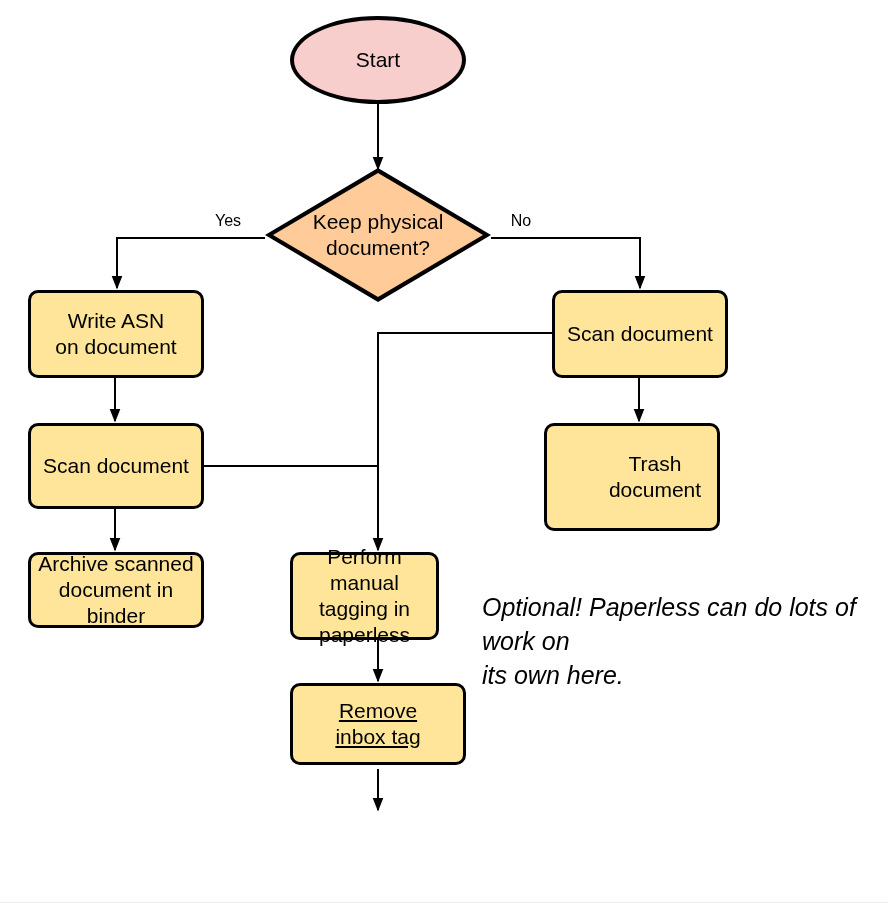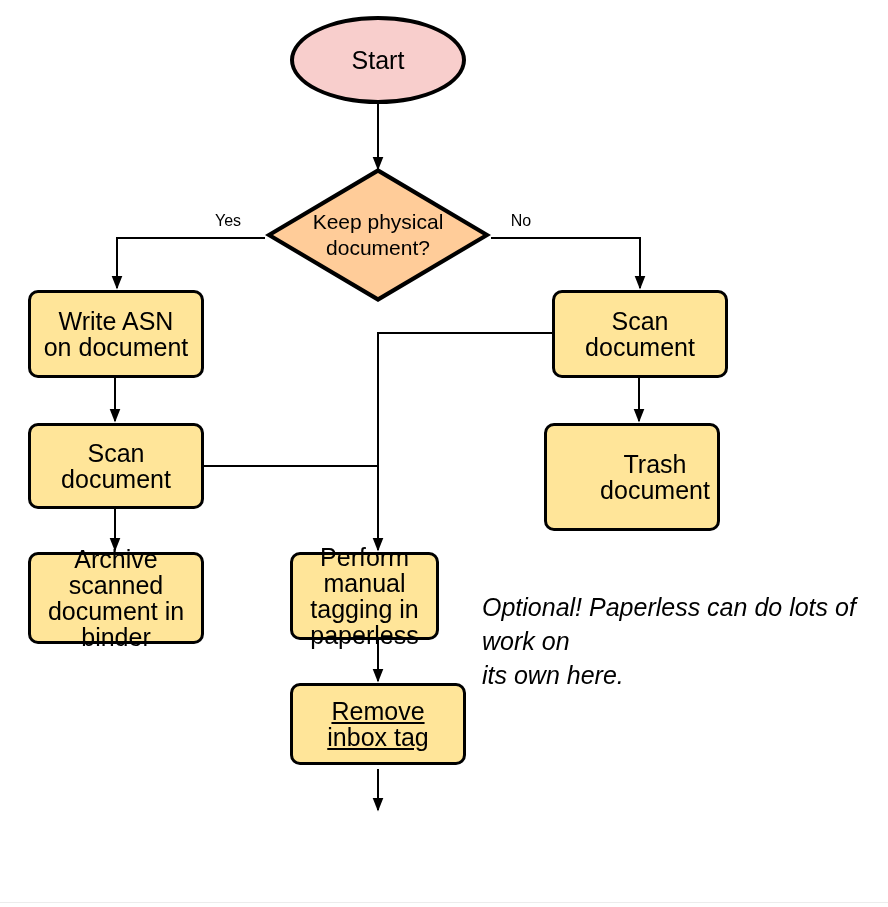--- a/index.html
+++ b/index.html
@@ -21,21 +21,21 @@
     left: 0; top: 0;
     width: 888px; height: 907px;
     pointer-events: none;
   }
   .node {
     position: absolute;
     display: flex;
     align-items: center;
     justify-content: center;
     text-align: center;
-    font-size: 25px;
+    font-size: 21px;
     line-height: 26px;
     white-space: pre-line;
     box-sizing: border-box;
     color: #000;
   }
   .process {
     background: var(--process-fill, #FFE599);
     border: 3px solid var(--stroke, #000);
     border-radius: 10px;
   }
@@ -94,21 +94,21 @@
   .bottom-divider {
     position: absolute;
     left: 0; top: 902px;
     width: 888px; height: 1px;
     background: #ececec;
   }
   
   .n-start        { left: 290px; top: 16px;  width: 176px; height: 88px; }
   .n-write-asn    { left: 28px;  top: 290px; width: 176px; height: 88px; }
   .n-scan-left    { left: 28px;  top: 423px; width: 176px; height: 86px; }
-  .n-archive      { left: 28px;  top: 552px; width: 176px; height: 92px; }
+  .n-archive      { left: 28px;  top: 552px; width: 176px; height: 76px; }
   .n-scan-right   { left: 552px; top: 290px; width: 176px; height: 88px; }
   .n-trash        { left: 544px; top: 423px; width: 176px; height: 108px; padding-left: 46px; }
   .n-tagging      { left: 290px; top: 552px; width: 149px; height: 88px; }
   .n-remove-inbox { left: 290px; top: 683px; width: 176px; height: 82px; text-decoration: underline; }
   .n-end          { left: 290px; top: 813px; width: 176px; height: 89px; }
   .edge-path {
     fill: none;
     stroke: var(--stroke, #000);
     stroke-width: 2;
   }

